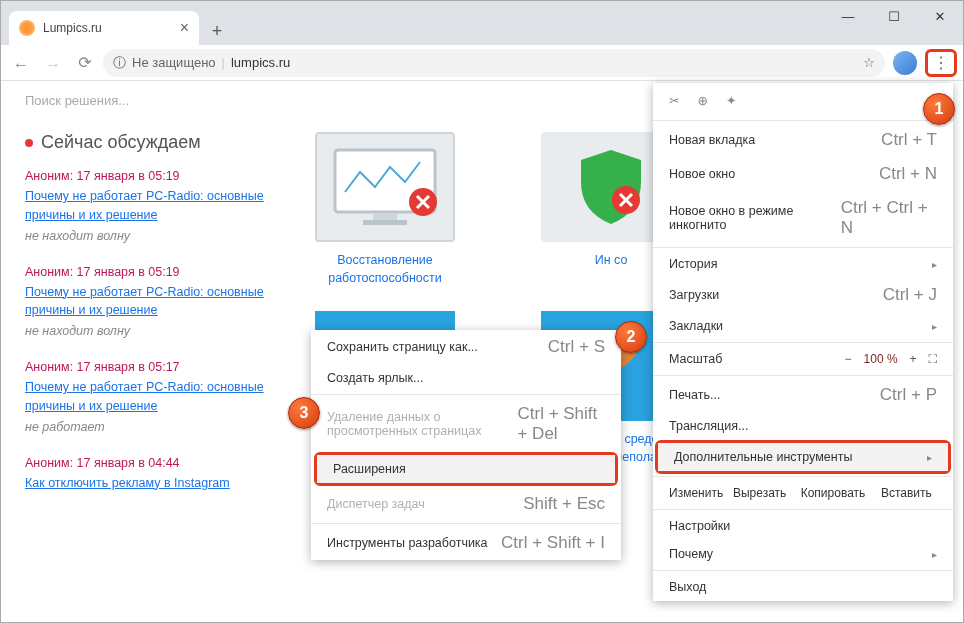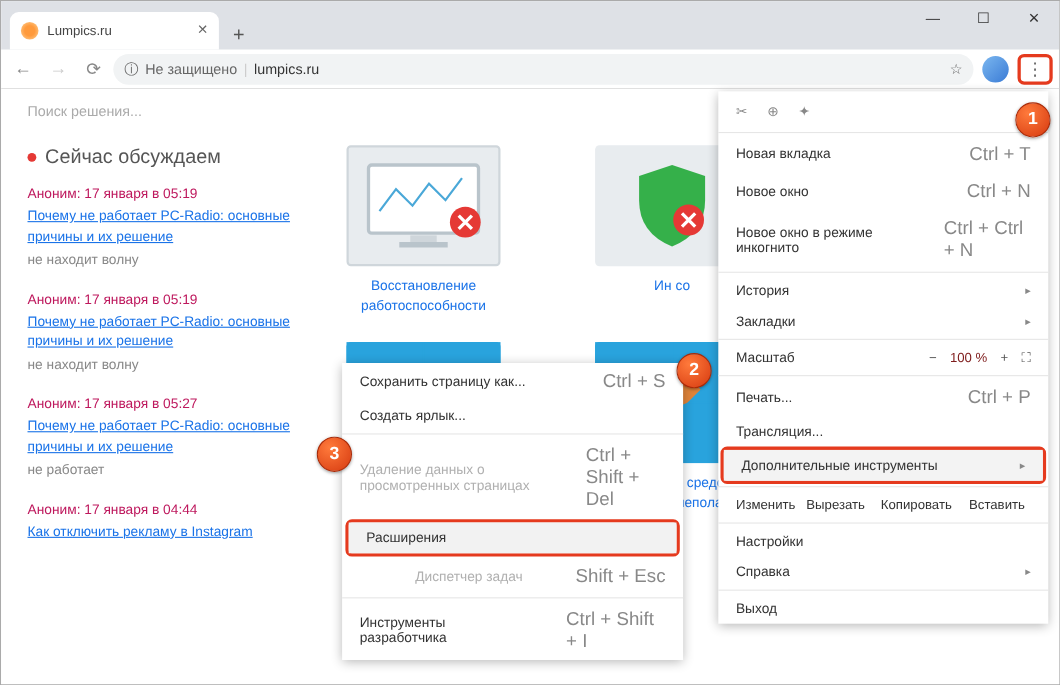--- a/index.html
+++ b/index.html
@@ -28,48 +28,48 @@
 
 
 .page { position:absolute; top:80px; left:0; right:0; bottom:0; background:#fff; padding: 12px 24px; }
 .search-placeholder { color:#aaa; font-size:13px; margin-bottom:24px; }
 .sidebar { width: 250px; float:left; }
 .sec-title { font-size:18px; color:#555; margin-bottom:16px; display:flex; align-items:center; gap:8px; }
 .red-dot { width:8px; height:8px; background:#e53935; border-radius:50%; }
 .disc-item { margin-bottom:22px; font-size:12.5px; }
 .disc-meta { color:#be185d; margin-bottom:4px; }
 .disc-link { color:#1a73e8; text-decoration:underline; line-height:1.5; }
-.disc-note { color:#888; margin-top:4px; }
+.disc-note { color:#888; margin-top:4px;font-style:italic; }
 
 .cards { margin-left: 270px; display:grid; grid-template-columns: repeat(3, 180px); gap: 24px 46px; }
 .card { text-align:center; }
 .card-img { width:140px; height:110px; margin:0 auto 10px; background:#29a3dd; border-radius:4px; position:relative; display:flex; align-items:center; justify-content:center; }
 .card-img.monitor { background:#e8ecef; border:2px solid #cfd6db; }
 .card-link { color:#1a73e8; font-size:12.5px; line-height:1.4; }
 .tile-grid { display:grid; grid-template-columns:1fr 1fr; grid-template-rows:1fr 1fr; gap:2px; width:100%; height:100%; }
 .tile-grid div { background:#29a3dd; }
 
 
 .main-menu { position:absolute; right:10px; top:82px; width:300px; background:#fff; box-shadow:0 2px 10px rgba(0,0,0,.3); font-size:12.5px; color:#333; z-index:50; }
-.menu-row { display:flex; align-items:center; justify-content:space-between; padding:7px 16px;gap:48px; }
+.menu-row { display:flex; align-items:center; justify-content:space-between; padding:7px 16px; }
 .menu-row.icons { justify-content:flex-start; gap:18px; color:#888; padding:10px 16px; }
 .menu-sep { height:1px; background:#e6e6e6; margin:2px 0; }
 .menu-sc { color:#888; font-size:17px; }
 .menu-arrow { color:#888; font-size:10px; }
 .zoom-line { display:flex; align-items:center; gap:12px; font-size:12px; color:#555; }
 .zoom-line .pct { color:#7f1d1d; }
 .edit-row { display:grid; grid-template-columns: 60px 1fr 1fr 1fr; padding:7px 10px; font-size:12px; }
 .edit-row div { text-align:center; }
 .edit-row .lbl { text-align:left; padding-left:6px; }
 .hl-row { background:#f3f3f3; }
 .hl-box { border:3px solid #e53a1e; border-radius:6px; margin:0 2px; }
 
 
 .sub-menu { position:absolute; left:310px; top:329px; width:310px; background:#fff; box-shadow:0 2px 10px rgba(0,0,0,.3); font-size:12.5px; color:#333; z-index:60; }
-.sub-menu .menu-row.disabled { color:#b0b0b0;justify-content:flex-end; }
+.sub-menu .menu-row.disabled { color:#b0b0b0; }
 .sub-hl { border:3px solid #e53a1e; border-radius:6px; margin:1px 3px; }
 .sub-hl .menu-row { background:#f2f2f2; }
 
 
 .badge { position:absolute; width:32px; height:32px; border-radius:50%; background:radial-gradient(circle at 35% 30%, #ff7a3b, #d63a10); color:#fff; font-weight:bold; display:flex; align-items:center; justify-content:center; font-size:16px; box-shadow:0 1px 3px rgba(0,0,0,.4); z-index:100; border:1px solid #a82a08; }
 
 svg { display:block; }
 </style>
 </head>
 <body>
@@ -114,21 +114,21 @@
       <div class="disc-meta">Аноним: 17 января в 05:19</div>
       <a href="#" class="disc-link">Почему не работает PC-Radio: основные причины и их решение</a>
       <div class="disc-note">не находит волну</div>
     </div>
     <div class="disc-item">
       <div class="disc-meta">Аноним: 17 января в 05:19</div>
       <a href="#" class="disc-link">Почему не работает PC-Radio: основные причины и их решение</a>
       <div class="disc-note">не находит волну</div>
     </div>
     <div class="disc-item">
-      <div class="disc-meta">Аноним: 17 января в 05:27</div>
+      <div class="disc-meta">Аноним: 17 января в 05:17</div>
       <a href="#" class="disc-link">Почему не работает PC-Radio: основные причины и их решение</a>
       <div class="disc-note">не работает</div>
     </div>
     <div class="disc-item">
       <div class="disc-meta">Аноним: 17 января в 04:44</div>
       <a href="#" class="disc-link">Как отключить рекламу в Instagram</a>
     </div>
   </div>
 
   <div class="cards">
@@ -234,20 +234,24 @@
   <div class="menu-row">
       <span>Новое окно в режиме инкогнито</span>
       <span class="menu-sc">Ctrl + Ctrl + N</span>
     </div>
   <div class="menu-sep"></div>
   <div class="menu-row">
       <span>История</span>
       <span class="menu-arrow">▸</span>
     </div>
   <div class="menu-row">
+      <span>Загрузки</span>
+      <span class="menu-sc">Ctrl + J</span>
+    </div>
+  <div class="menu-row">
       <span>Закладки</span>
       <span class="menu-arrow">▸</span>
     </div>
   <div class="menu-sep"></div>
   <div class="menu-row">
     <span>Масштаб</span>
     <span class="zoom-line">
       <span>−</span>
       <span class="pct">100 %</span>
       <span>+</span>
@@ -273,21 +277,21 @@
     <div class="lbl">Изменить</div>
     <div>Вырезать</div>
     <div>Копировать</div>
     <div>Вставить</div>
   </div>
   <div class="menu-sep"></div>
   <div class="menu-row">
       <span>Настройки</span>
     </div>
   <div class="menu-row">
-      <span>Справка</span>
+      <span>Почему</span>
       <span class="menu-arrow">▸</span>
     </div>
   <div class="menu-sep"></div>
   <div class="menu-row">
       <span>Выход</span>
     </div>
 </div>
 
 <div class="sub-menu">
   <div class="menu-row">

